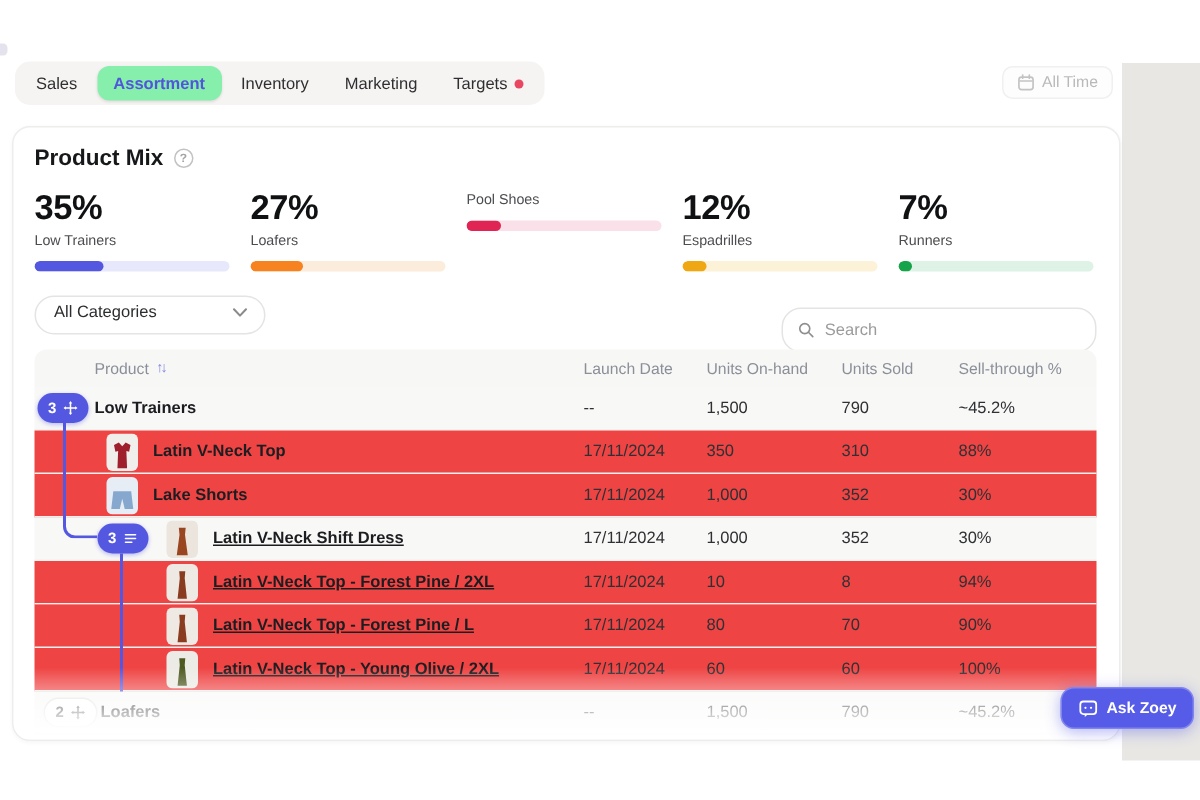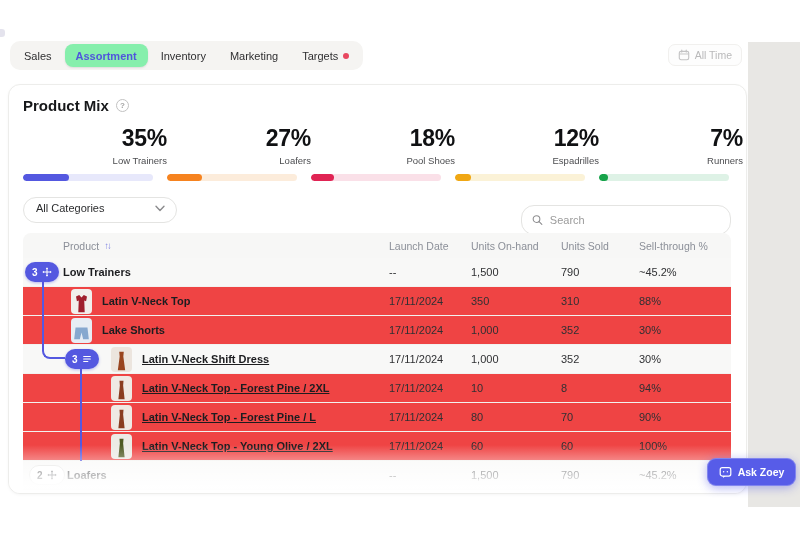--- a/index.html
+++ b/index.html
@@ -49,21 +49,21 @@
     background:#fff; border:1px solid #ededeb; border-radius:12px;
     box-shadow:0 1px 3px rgba(0,0,0,.04); overflow:hidden;
   }
   .card-title-row { position:absolute; left:14px; top:12px; display:flex; align-items:center; gap:7px; }
   .card-title { font-size:15px; font-weight:700; color:#17181a; }
   .help { width:13px; height:13px; border:1.2px solid #c2c2c2; border-radius:50%;
     display:flex; align-items:center; justify-content:center;
     font-size:8px; color:#a3a3a3; font-weight:700; cursor:pointer; }
   
   .stats { position:absolute; left:14px; top:40px; display:flex; }
-  .stat { width:144px;text-align:right; }
+  .stat { width:144px; }
   .pct { font-size:23px; line-height:27px; font-weight:700; color:#101113; letter-spacing:-.3px; }
   .plabel { font-size:9.5px; line-height:12px; color:#4c4d50; margin-top:3px; }
   .pbar { margin-top:7px; width:130px; height:7px; border-radius:4px; overflow:hidden; }
   .pfill { height:100%; border-radius:4px; }
   
   .select {
     position:absolute; left:14px; top:112px; width:154px; height:26px;
     border:1px solid #e4e4e2; border-radius:13px; background:#fff;
     display:flex; align-items:center; justify-content:space-between;
     padding:0 11px 4px 12px; font-size:11px; color:#2c2d2f; font-weight:500; cursor:pointer;
@@ -186,21 +186,20 @@
       </div>
     </div>
     <div class="stat">
       <div class="pct">27%</div>
       <div class="plabel">Loafers</div>
       <div class="pbar" style="background: rgb(252, 236, 219);">
         <div class="pfill" style="width: 27%; background: rgb(246, 131, 31);"></div>
       </div>
     </div>
     <div class="stat">
-      <div class="pct">18%</div>
       <div class="plabel">Pool Shoes</div>
       <div class="pbar" style="background: rgb(250, 224, 232);">
         <div class="pfill" style="width: 18%; background: rgb(224, 36, 84);"></div>
       </div>
     </div>
     <div class="stat">
       <div class="pct">12%</div>
       <div class="plabel">Espadrilles</div>
       <div class="pbar" style="background: rgb(251, 242, 215);">
         <div class="pfill" style="width: 12%; background: rgb(240, 167, 20);"></div>

